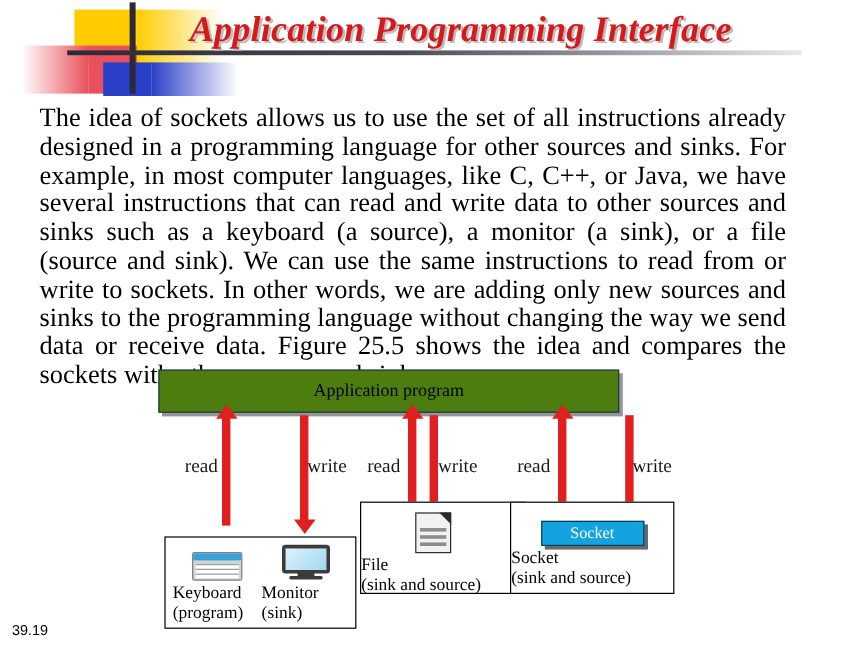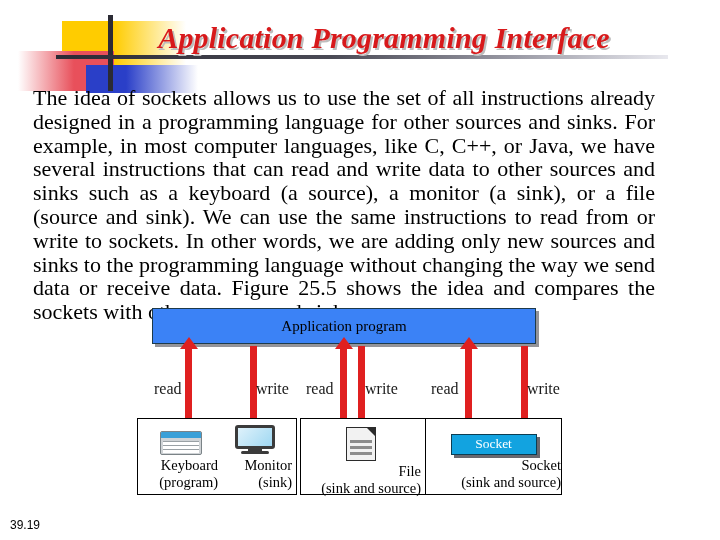--- a/index.html
+++ b/index.html
@@ -11,21 +11,21 @@
     height: 540px;
     background: #ffffff;
     font-family: "Liberation Serif", serif;
     overflow: hidden;
     position: relative;
   }
 
   
   #header {
     position: absolute;
-    left: 0; top: 13px;
+    left: 0; top: 0;
     width: 665px; height: 72px;
   }
   .deco {
     position: absolute;
     pointer-events: none;
   }
   .deco-yellow {
     left: 62px; top: 8px;
     width: 52px; height: 46px;
     background: #FFCC00;
@@ -95,23 +95,23 @@
   }
 
   
   #figure {
     position: absolute;
     left: 0; top: 300px;
     width: 720px; height: 215px;
   }
   #app-box {
     position: absolute;
-    left: 152px; top: 8px;
+    left: 132px; top: 8px;
     width: 382px; height: 34px;
-    background: #3b82f6;
+    background: #4d7c0f;
     border: 1.5px solid #1d3a4a;
     box-shadow: 3px 3px 0 rgba(60,60,70,0.55);
     display: flex;
     align-items: center;
     justify-content: center;
     font-family: "Liberation Serif", serif;
     font-size: 15px;
     color: #000000;
   }
 
@@ -144,28 +144,28 @@
     white-space: nowrap;
   }
 
   .dev-box {
     position: absolute;
     top: 118px;
     height: 75px;
     background: #ffffff;
     border: 1.5px solid #000000;
   }
-  #box-keyboard { left: 137px; width: 158px; }
+  #box-keyboard { left: 137px; width: 158px; margin-top: 29px; }
   #box-file     { left: 300px; width: 120px; padding-left: 16px; }
   #box-socket   { left: 425px; width: 135px; }
 
   .dev-cell {
     position: absolute;
     top: 6px;
-    text-align: right;
+    text-align: left;
     font-family: "Liberation Serif", serif;
     font-size: 14.5px;
     line-height: 16.5px;
     color: #000000;
   }
   .dev-cell .icon-slot {
     height: 30px;
     display: flex;
     align-items: flex-end;
     justify-content: center;

